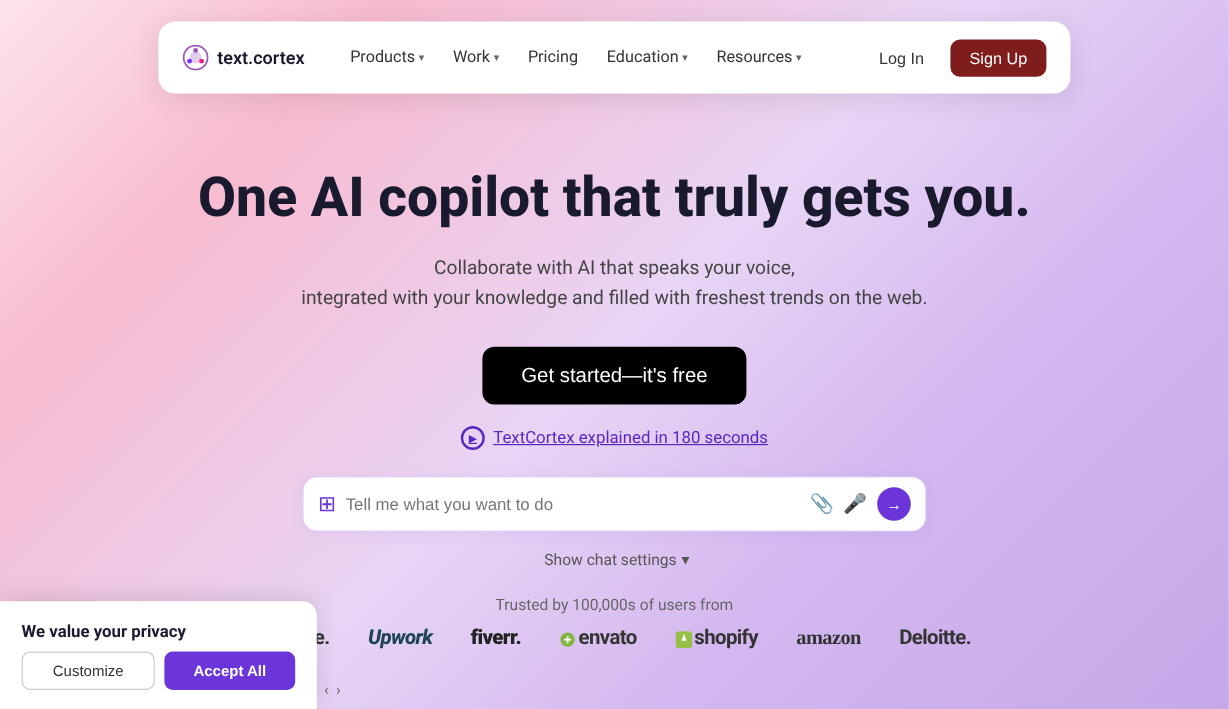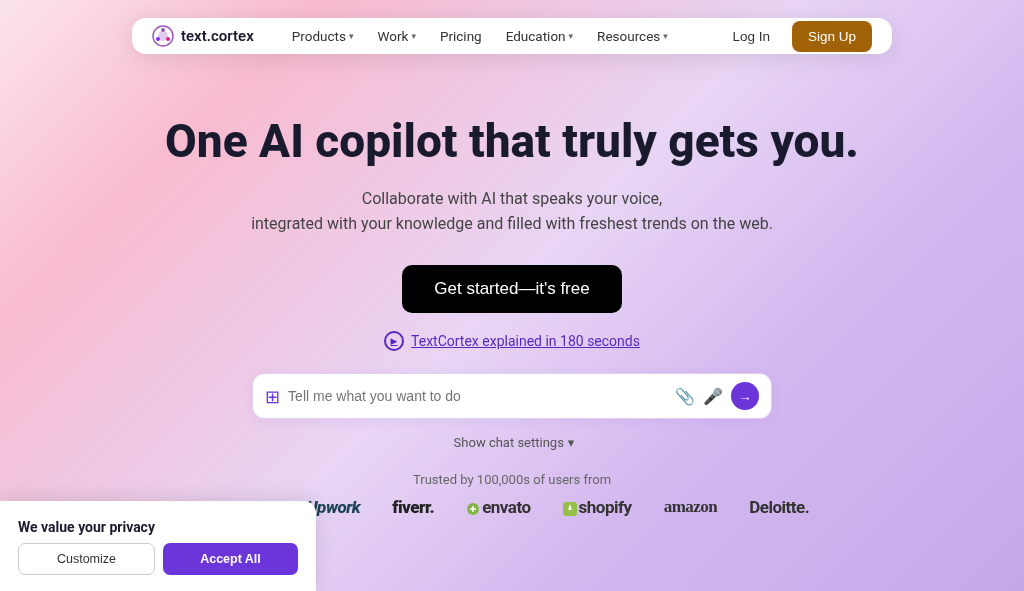--- a/index.html
+++ b/index.html
@@ -17,21 +17,21 @@
       position: relative;
       z-index: 10;
       margin: 18px auto 0;
       width: 760px;
       background: #fff;
       border-radius: 14px;
       box-shadow: 0 4px 24px rgba(0,0,0,0.10);
       display: flex;
       align-items: center;
       padding: 0 20px;
-      height: 36px;
+      height: 60px;
     }
     .logo-area {
       display: flex;
       align-items: center;
       gap: 7px;
       margin-right: 28px;
     }
     .logo-icon {
       width: 22px;
       height: 22px;
@@ -72,21 +72,21 @@
       color: #333;
       cursor: pointer;
       padding: 6px 12px;
       border-radius: 6px;
       background: none;
       border: none;
     }
     .btn-signup {
       font-size: 13.5px;
       color: #fff;
-      background: #a16207;
+      background: #7f1d1d;
       border: none;
       border-radius: 8px;
       padding: 8px 16px;
       cursor: pointer;
       font-weight: 500;
     }
 
     
     .hero {
       text-align: center;
@@ -233,21 +233,21 @@
     .brand-logo.fiverr { color: #222; font-weight: 800; }
     .brand-logo.envato { color: #333; }
     .brand-logo.shopify { color: #333; }
     .brand-logo.amazon { color: #333; font-weight: 700; }
 
     
     .cookie-banner {
       position: absolute;
       bottom: 0;
       left: 0;
-      width: 316px;
+      width: 264px;
       background: #fff;
       border-top-right-radius: 12px;
       box-shadow: 0 -2px 20px rgba(0,0,0,0.12);
       padding: 18px 18px 16px;
       z-index: 100;
     }
     .cookie-title {
       font-size: 14px;
       font-weight: 700;
       color: #1a1a2e;

